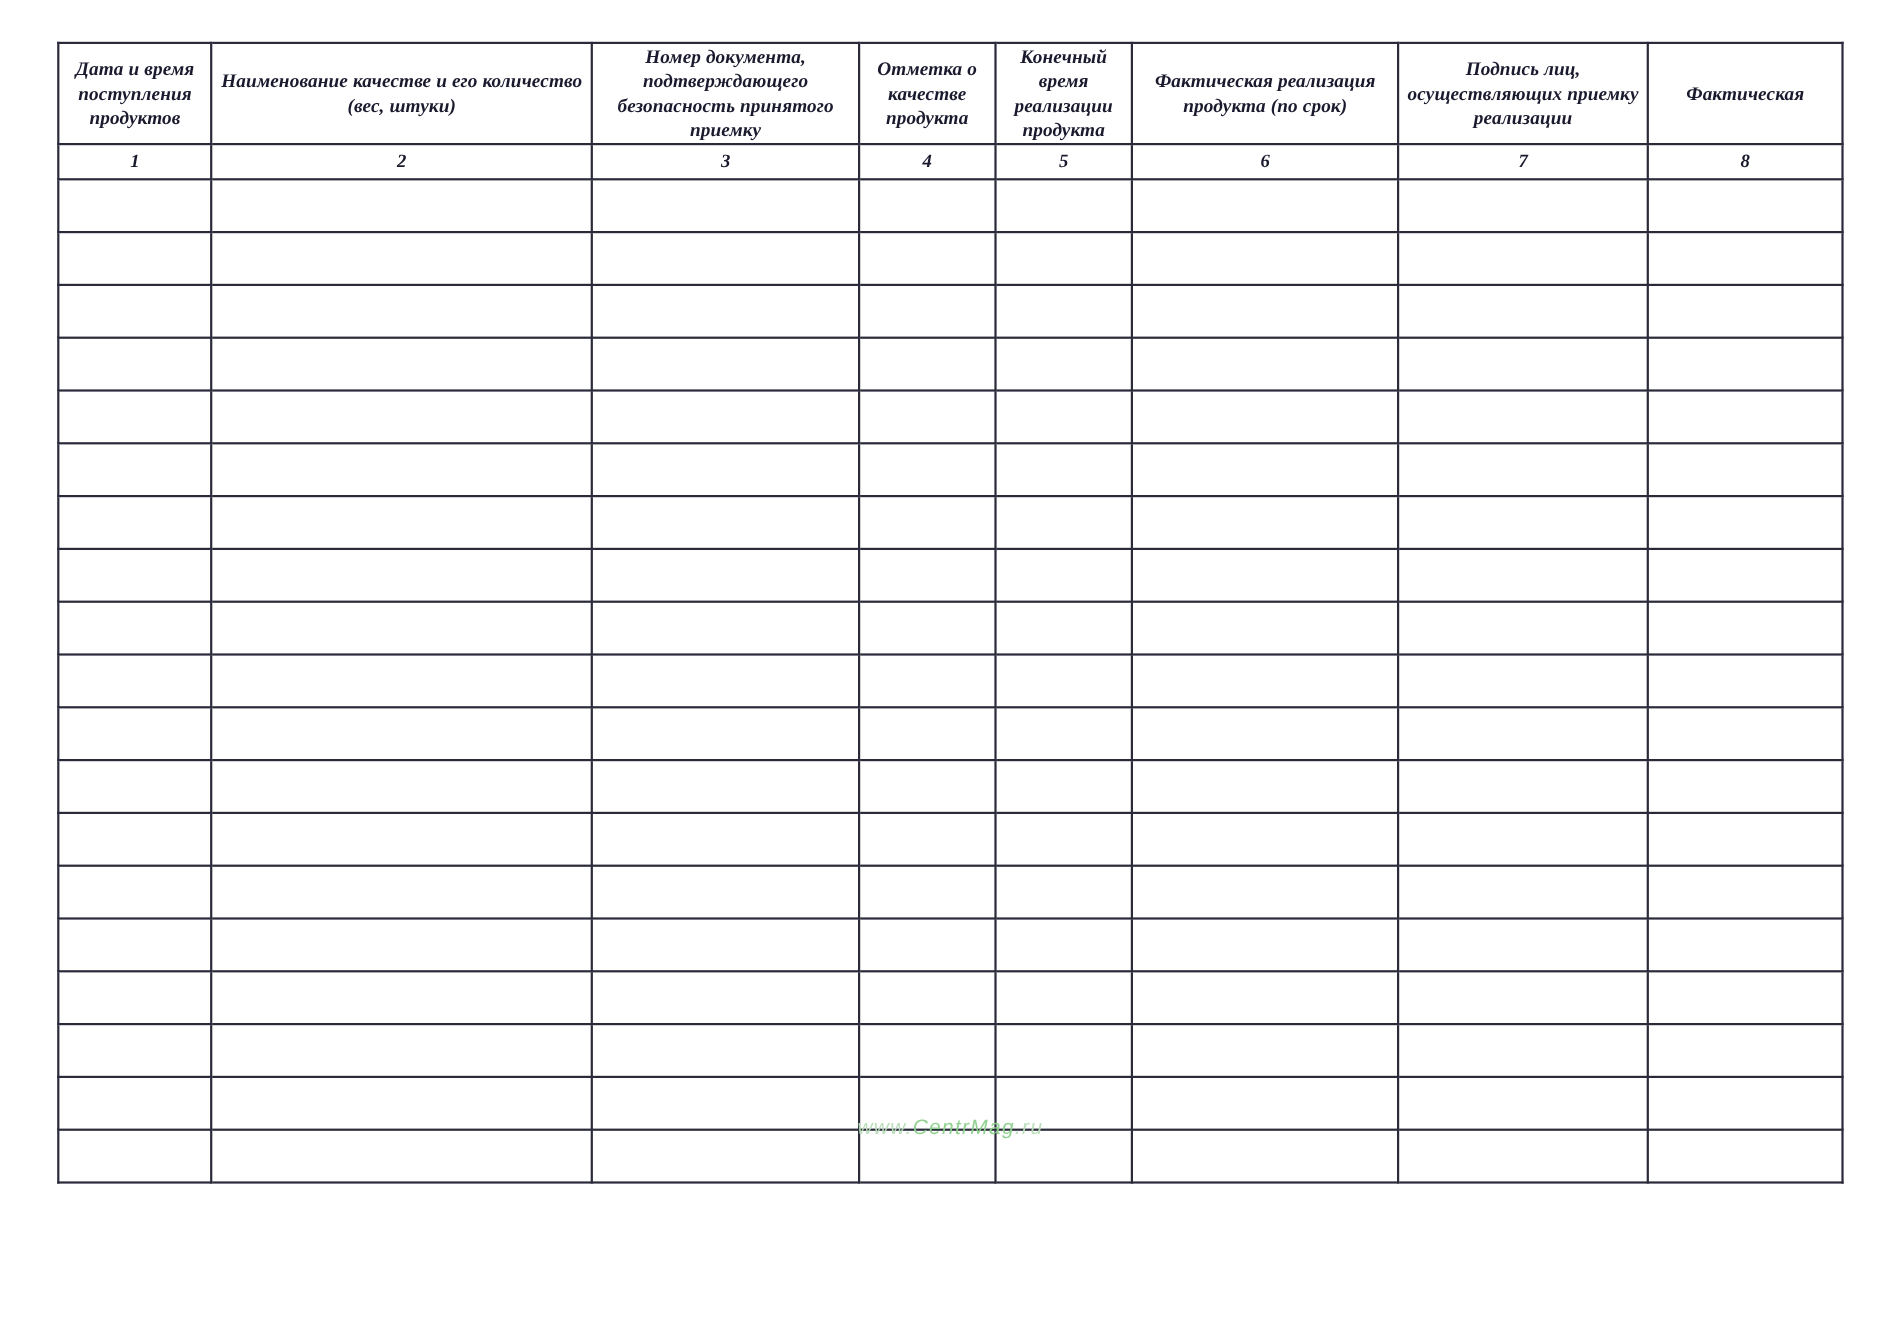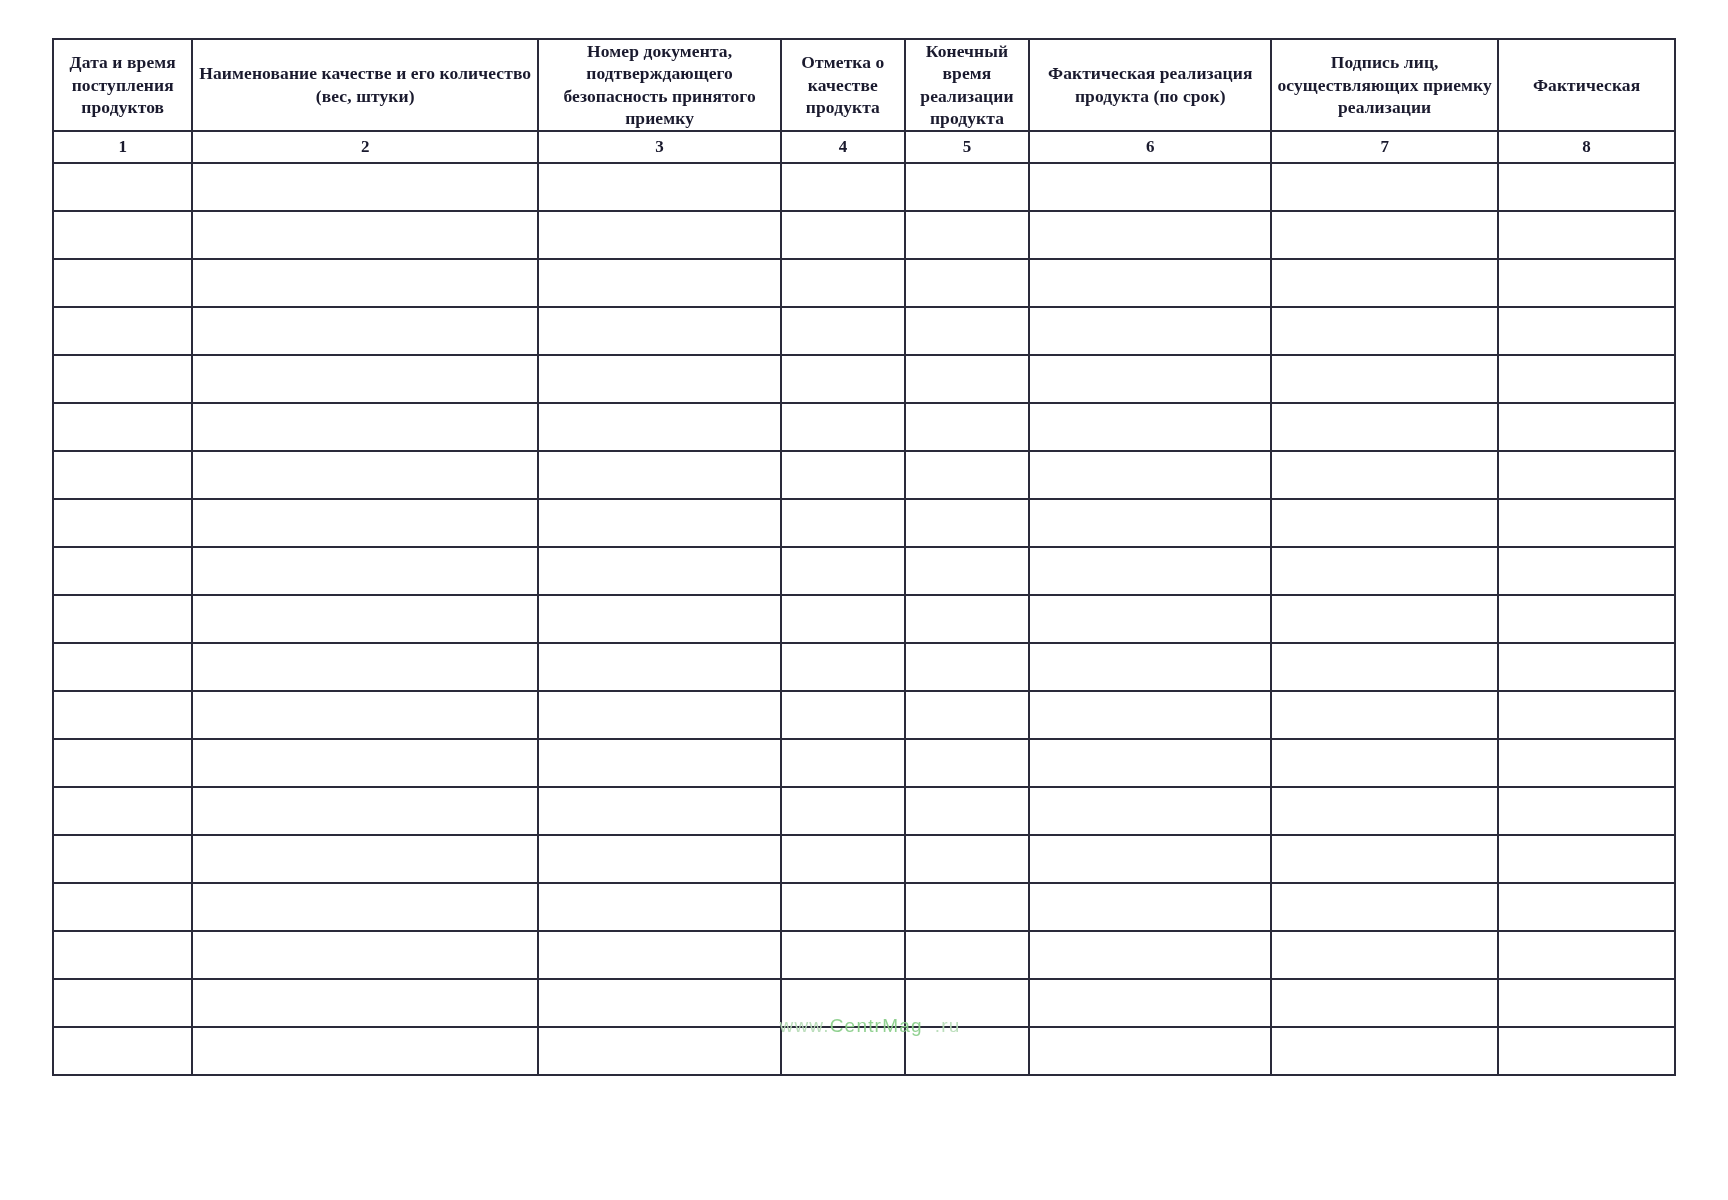--- a/index.html
+++ b/index.html
@@ -13,20 +13,21 @@
   body {
     font-family: "Liberation Serif", serif;
     color: #1a1a2e;
   }
   .page {
     position: relative;
     width: 1728px;
     height: 844px;
     box-sizing: border-box;
     padding: 38px 52px 40px 52px;
+    font-style: italic;
   }
   table.journal {
     border-collapse: collapse;
     width: 100%;
     height: 100%;
     table-layout: fixed;
   }
   table.journal th,
   table.journal td {
     border: 2px solid #2a2a3a;
@@ -56,21 +57,21 @@
     right: 0;
     top: 1015px;
     text-align: center;
     color: #8ccf8c;
     font-family: "Liberation Sans", sans-serif;
     font-size: 19px;
     letter-spacing: 1.2px;
     pointer-events: none;
     opacity: 0.95;
   }
-  .watermark .dim { color: #b9ddb9; margin-left: 12px; }
+  .watermark .dim { color: #b9ddb9; }
 </style>
 </head>
 <body>
 
 <div class="page">
 
   <table class="journal">
     <colgroup>
       <col style="width:8.6%">
       <col style="width:21.3%">

